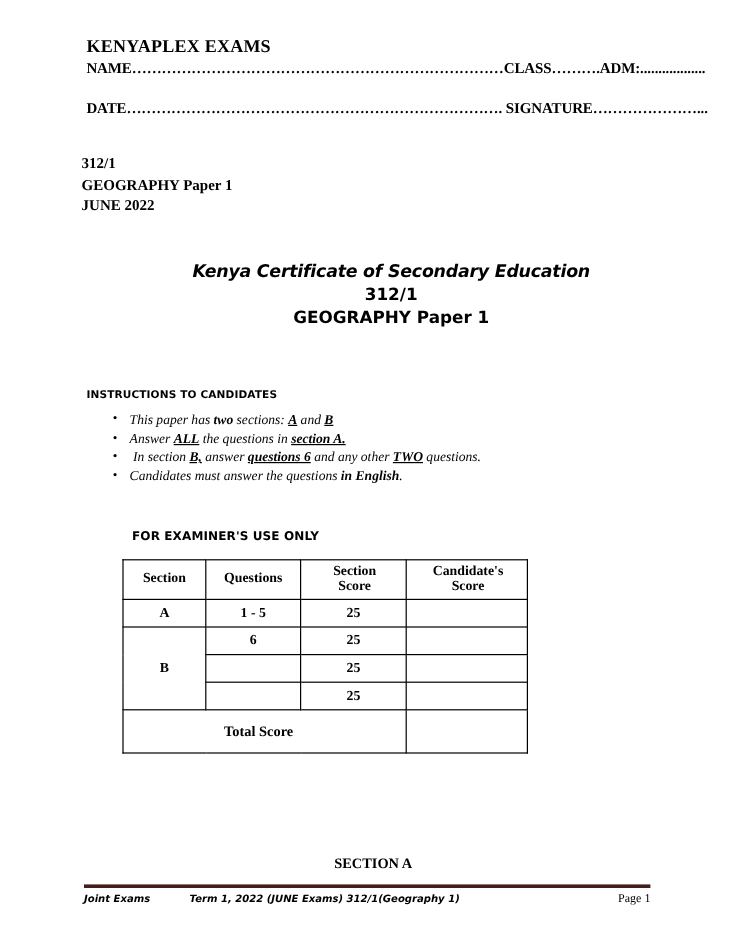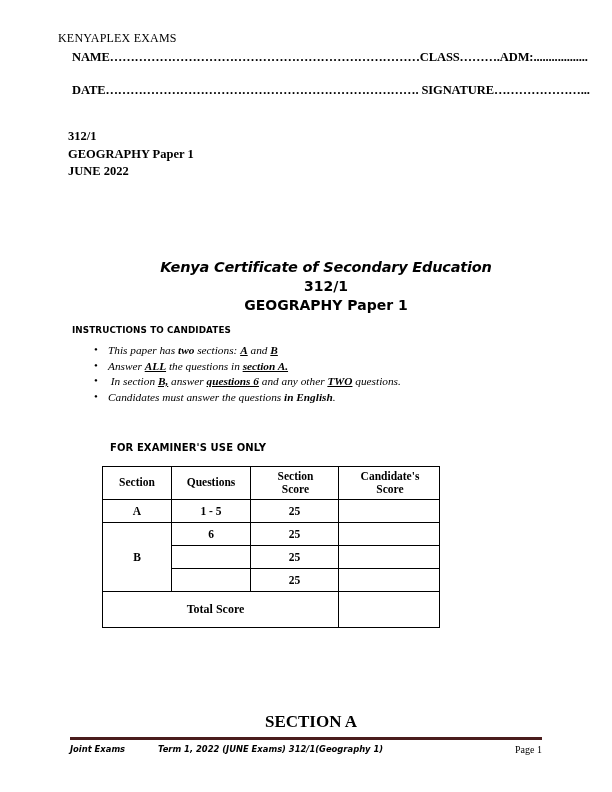--- a/index.html
+++ b/index.html
@@ -13,25 +13,25 @@
     height: 792px;
     background: #ffffff;
     overflow: hidden;
     font-family: "Liberation Serif", serif;
     color: #000000;
   }
 
   
   .hdr-exams {
     position: absolute;
-    left: 58px;
+    left: 72px;
     top: 31px;
     font-family: "Liberation Serif", serif;
-    font-weight: normal;
-    font-size: 12px;
+    font-weight: bold;
+    font-size: 15px;
     letter-spacing: 0.2px;
   }
   .fill-line {
     position: absolute;
     left: 72px;
     font-family: "Liberation Serif", serif;
     font-weight: bold;
     font-size: 12.5px;
     white-space: nowrap;
     letter-spacing: -0.1px;
@@ -58,21 +58,20 @@
     width: 612px;
     text-align: center;
     font-family: "DejaVu Sans", sans-serif;
   }
   .title-1 {
     font-style: italic;
     font-weight: bold;
     font-size: 14.5px;
     letter-spacing: -0.2px;
     padding-left: 40px;
-    margin-top: 40px;
   }
   .title-2 {
     font-weight: bold;
     font-size: 14px;
     margin-top: 3px;
     padding-left: 40px;
   }
   .title-3 {
     font-weight: bold;
     font-size: 14px;
@@ -173,21 +172,21 @@
     line-height: 14.5px;
   }
   .section-a {
     position: absolute;
     left: 0;
     top: 712px;
     width: 612px;
     text-align: center;
     font-family: "Liberation Serif", serif;
     font-weight: bold;
-    font-size: 17px;
+    font-size: 12px;
     padding-left: 10px;
     box-sizing: border-box;
   }
 
   
   .footer-rule {
     position: absolute;
     left: 70px;
     top: 737px;
     width: 472px;

